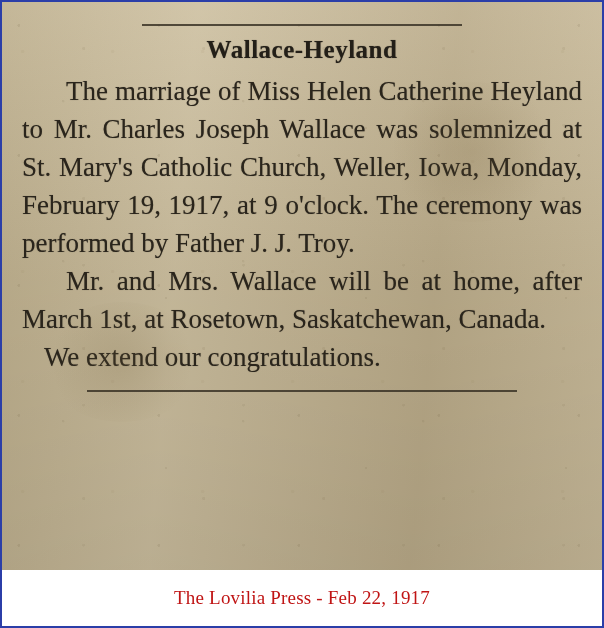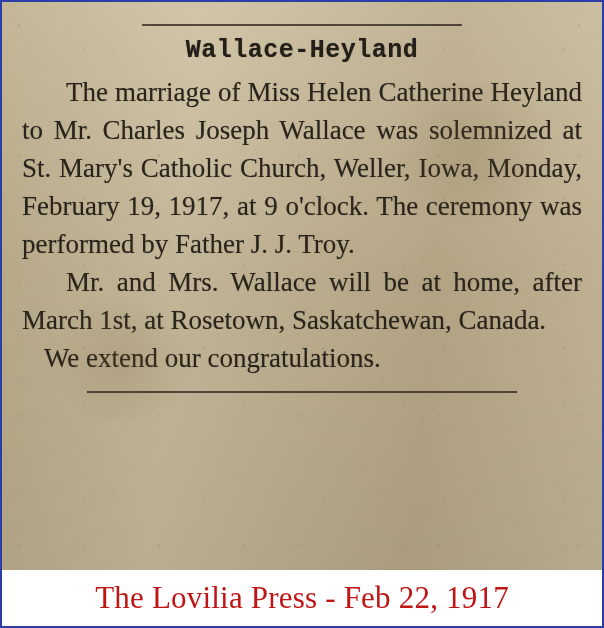--- a/index.html
+++ b/index.html
@@ -58,21 +58,21 @@
   .rule-top {
     width: 320px;
     margin-top: 22px;
   }
   .rule-bottom {
     width: 430px;
     margin-top: 14px;
   }
   .headline {
     text-align: center;
-    font-family: Liberation Mono, monospace;
+    font-family: Liberation Serif, serif;
     font-weight: bold;
     font-size: 25px;
     letter-spacing: 0.5px;
     color: #231f18;
     margin-top: 10px;
     text-shadow: 0 0 1px rgba(35,31,24,0.55);
   }
   .body-text {
     margin-top: 8px;
     font-family: "Liberation Serif", serif;
@@ -99,21 +99,21 @@
     right: 0;
     bottom: 0;
     height: 56px;
     background: #ffffff;
     display: flex;
     align-items: center;
     justify-content: center;
   }
   .caption {
     font-family: "Liberation Serif", serif;
-    font-size: 31px;
+    font-size: 19px;
     color: #c01515;
     letter-spacing: 0.2px;
   }
   .stain {
     position: absolute;
     pointer-events: none;
     border-radius: 50%;
     background: radial-gradient(circle, rgba(120,100,62,0.18) 0%, rgba(120,100,62,0.0) 70%);
   }
 </style>

